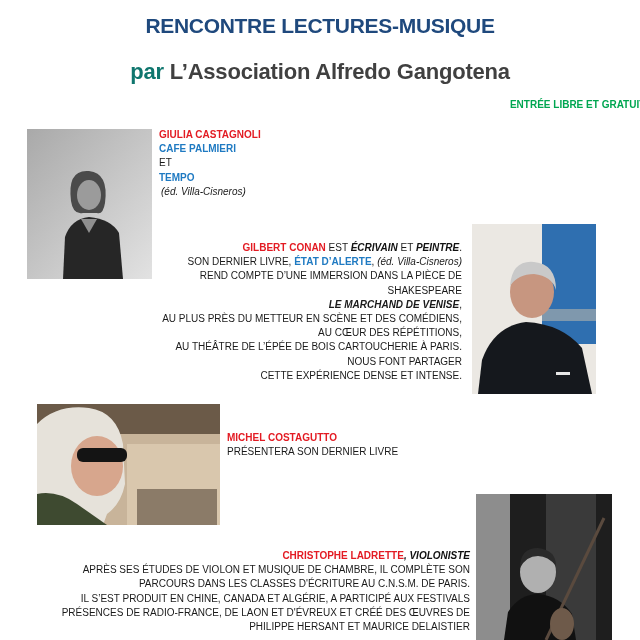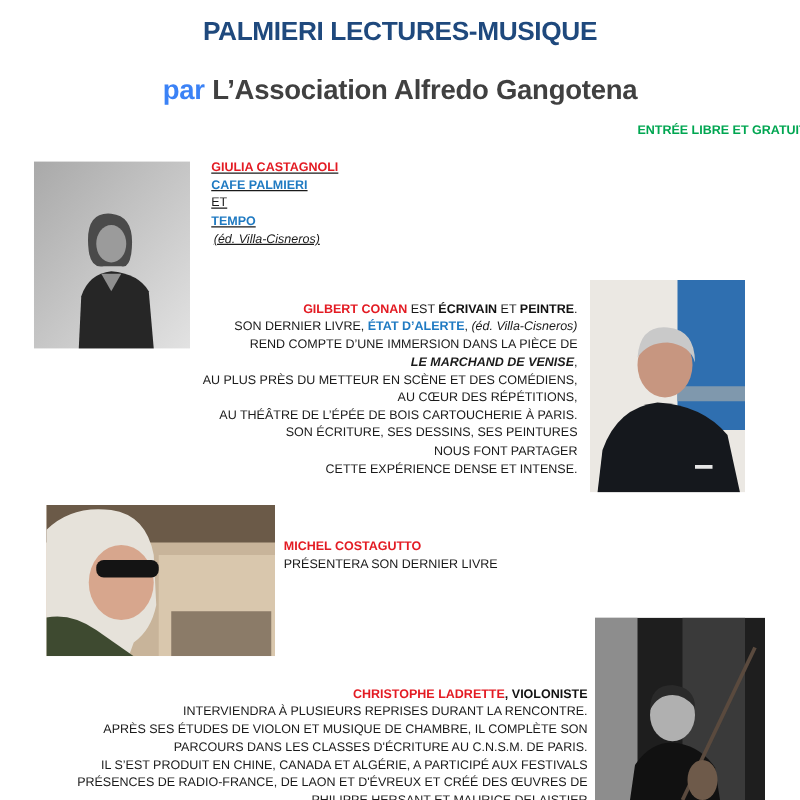--- a/index.html
+++ b/index.html
@@ -3,38 +3,38 @@
 <meta charset="utf-8">
 <style>
   html, body { margin: 0; padding: 0; background: #ffffff; }
   body { width: 640px; height: 640px; position: relative; overflow: hidden;
          font-family: "Liberation Sans", "DejaVu Sans", sans-serif; color: #1a1a1a; }
   .abs { position: absolute; }
   .title { left: 0; width: 640px; top: 14px; text-align: center; font-weight: bold;
            font-size: 21px; color: #1f497d; letter-spacing: -0.3px; }
   .subtitle { left: 0; width: 640px; top: 59px; text-align: center; font-weight: bold;
               font-size: 22px; letter-spacing: -0.2px; }
-  .subtitle .par { color: #3b82f6; }
+  .subtitle .par { color: #0f766e; }
   .subtitle .assoc { color: #404040; }
   .entry { left: 12px; width: 640px; top: 99px; text-align: right; font-weight: bold;
            font-size: 10px; color: #00a651; }
   .blk { font-size: 10px; line-height: 14.2px; text-transform: uppercase; }
   .blk .red { color: #e31b23; font-weight: bold; }
   .blk .blue { color: #1f7ac2; font-weight: bold; }
-  .blk .b { font-weight: bold; color: #111; }
+  .blk .b { font-weight: bold; color: #111; font-style: italic; }
   .blk .it { font-style: italic; text-transform: none; }
   .blk .bi { font-weight: bold; font-style: italic; }
   .right { text-align: right; }
   .photo { overflow: hidden; }
   .photo svg { display: block; width: 100%; height: 100%; }
 </style>
 </head>
 <body>
 
-<div class="abs title">PALMIERI LECTURES-MUSIQUE</div>
+<div class="abs title">RENCONTRE LECTURES-MUSIQUE</div>
 <div class="abs subtitle">
   <span class="par">par</span>
   <span class="assoc">L’Association Alfredo Gangotena</span>
 </div>
 <div class="abs entry">ENTRÉE LIBRE ET GRATUITE</div>
 
 <div class="abs photo" style="left:27px; top:129px; width:125px; height:150px;">
   <svg viewBox="0 0 125 150" preserveAspectRatio="none">
     <defs>
       <linearGradient id="g1bg" x1="0" y1="0" x2="1" y2="1">
@@ -42,41 +42,41 @@
           <stop offset="1" stop-color="#e2e2e2"></stop>
       </linearGradient>
     </defs>
     <rect width="125" height="150" fill="url(#g1bg)"></rect>
     <path d="M44 72 Q40 40 62 42 Q82 44 78 74 Q76 86 70 84 L56 84 Q46 86 44 72Z" fill="#4a4a4a"></path>
     <ellipse cx="62" cy="66" rx="12" ry="15" fill="#9b9b9b"></ellipse>
     <path d="M36 150 L38 108 Q44 90 62 88 Q84 90 92 104 L96 150Z" fill="#262626"></path>
     <path d="M54 90 L62 104 L70 90Z" fill="#8f8f8f"></path>
   </svg>
 </div>
-<div class="abs blk" style="left:169px; top:128px; width:200px;text-decoration:underline;">
+<div class="abs blk" style="left:159px; top:128px; width:200px;">
   <div class="red">GIULIA CASTAGNOLI</div>
   <div class="blue">CAFE PALMIERI</div>
   <div>ET</div>
   <div class="blue">TEMPO</div>
   <div class="it" style="padding-left:2px;">(éd. Villa-Cisneros)</div>
 </div>
 
 <div class="abs blk right" style="left:120px; top:241px; width:342px;">
   <div>
     <span class="red">GILBERT CONAN</span><span> EST </span><span class="b">ÉCRIVAIN</span><span> ET </span><span class="b">PEINTRE</span><span>.</span>
   </div>
   <div>
     <span>SON DERNIER LIVRE, </span><span class="blue">ÉTAT D’ALERTE</span><span>, </span><span class="it">(éd. Villa-Cisneros)</span>
   </div>
   <div>REND COMPTE D’UNE IMMERSION DANS LA PIÈCE DE</div>
+  <div>SHAKESPEARE</div>
   <div><span class="bi">LE MARCHAND DE VENISE</span><span>,</span></div>
   <div>AU PLUS PRÈS DU METTEUR EN SCÈNE ET DES COMÉDIENS,</div>
   <div>AU CŒUR DES RÉPÉTITIONS,</div>
   <div>AU THÉÂTRE DE L’ÉPÉE DE BOIS CARTOUCHERIE À PARIS.</div>
-  <div>SON ÉCRITURE, SES DESSINS, SES PEINTURES</div>
   <div>NOUS FONT PARTAGER</div>
   <div>CETTE EXPÉRIENCE DENSE ET INTENSE.</div>
 </div>
 <div class="abs photo" style="left:472px; top:224px; width:124px; height:170px;">
   <svg viewBox="0 0 124 170" preserveAspectRatio="none">
     <rect width="124" height="170" fill="#ebe8e3"></rect>
     <rect x="70" y="0" width="54" height="120" fill="#2f6fb0"></rect>
     <rect x="70" y="85" width="54" height="12" fill="#7f98ad"></rect>
     <ellipse cx="60" cy="68" rx="22" ry="26" fill="#c79680"></ellipse>
     <path d="M38 62 Q40 36 62 38 Q84 40 84 66 Q80 52 62 50 Q46 50 38 62Z" fill="#c9c9c9"></path>
@@ -97,21 +97,20 @@
     <path d="M0 121 L0 90 Q20 86 40 100 L70 121Z" fill="#3e4a30"></path>
   </svg>
 </div>
 <div class="abs blk" style="left:227px; top:431px; width:330px;">
   <div class="red">MICHEL COSTAGUTTO</div>
   <div>PRÉSENTERA SON DERNIER LIVRE</div>
 </div>
 
 <div class="abs blk right" style="left:40px; top:549px; width:430px;">
   <div><span class="red">CHRISTOPHE LADRETTE</span><span class="b">, </span><span class="b">VIOLONISTE</span></div>
-  <div>INTERVIENDRA À PLUSIEURS REPRISES DURANT LA RENCONTRE.</div>
   <div>APRÈS SES ÉTUDES DE VIOLON ET MUSIQUE DE CHAMBRE, IL COMPLÈTE SON</div>
   <div>PARCOURS DANS LES CLASSES D'ÉCRITURE AU C.N.S.M. DE PARIS.</div>
   <div>IL S’EST PRODUIT EN CHINE, CANADA ET ALGÉRIE, A PARTICIPÉ AUX FESTIVALS</div>
   <div>PRÉSENCES DE RADIO-FRANCE, DE LAON ET D'ÉVREUX ET CRÉÉ DES ŒUVRES DE</div>
   <div>PHILIPPE HERSANT ET MAURICE DELAISTIER</div>
 </div>
 <div class="abs photo" style="left:476px; top:494px; width:136px; height:146px;">
   <svg viewBox="0 0 136 146" preserveAspectRatio="none">
     <rect width="136" height="146" fill="#1e1e1e"></rect>
     <rect x="0" y="0" width="34" height="146" fill="#8d8d8d"></rect>

